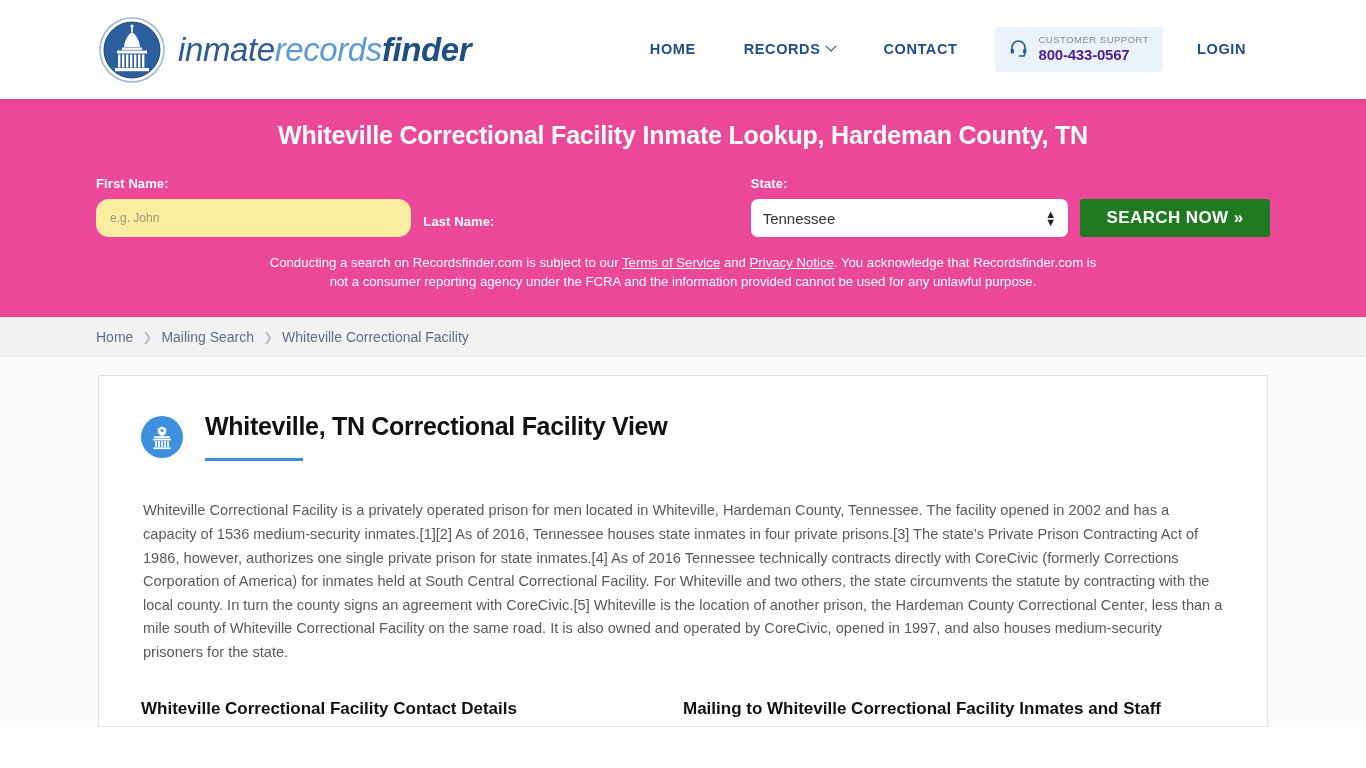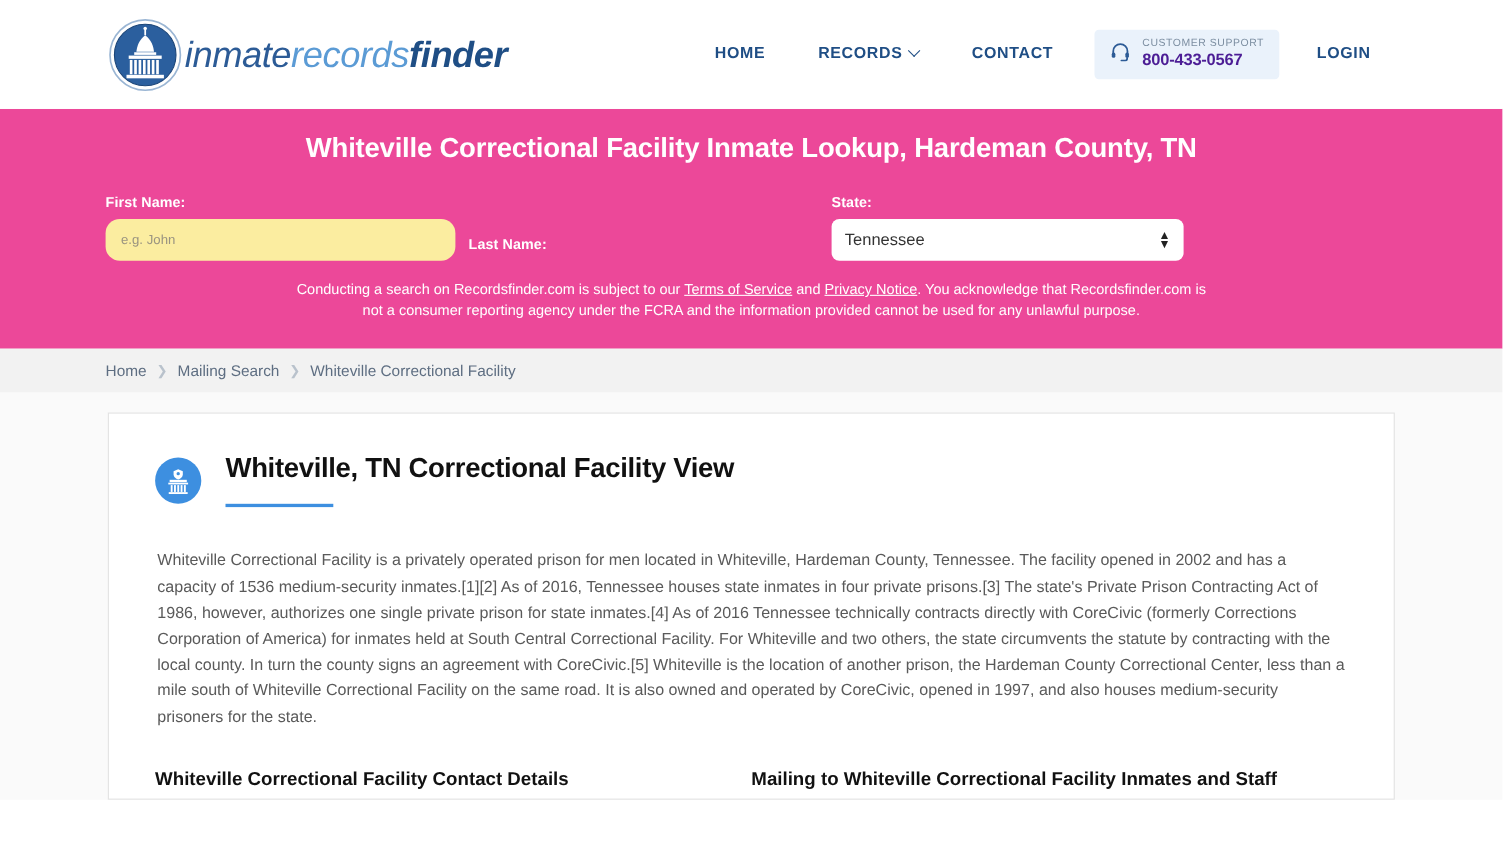--- a/index.html
+++ b/index.html
@@ -16,20 +16,21 @@
     height: 99px;
     background: #ffffff;
     display: flex;
     align-items: center;
     padding: 0 96px 0 96px;
     position: relative;
   }
   .brand {
     display: flex;
     align-items: center;
+    gap: 10px;
   }
   .brand-mark {
     width: 72px; height: 72px;
     flex: 0 0 72px;
     border-radius: 50%;
     background: #ffffff;
     display: flex; align-items: center; justify-content: center;
   }
   .brand-text {
     font-size: 33px;
@@ -349,20 +350,23 @@
     <div class="field field-state">
       <label class="field-label">State:</label>
       <div class="select-wrap">
         <select class="state-select">
           <option>Tennessee</option>
         </select>
         <span class="select-arrows">▲<br>▼</span>
       </div>
     </div>
 
+    <div class="field">
+      <button class="search-btn">SEARCH NOW »</button>
+    </div>
   </div>
 
   <p class="disclaimer">
     <span>Conducting a search on Recordsfinder.com is subject to our </span><a href="#">Terms of Service</a><span> and </span><a href="#">Privacy Notice</a><span>. You acknowledge that Recordsfinder.com is not a consumer reporting agency under the FCRA and the information provided cannot be used for any unlawful purpose.</span>
   </p>
 </div>
 
 <div class="crumbbar">
   <span class="crumb link">Home</span>
   <span class="crumb-sep">❯</span>

